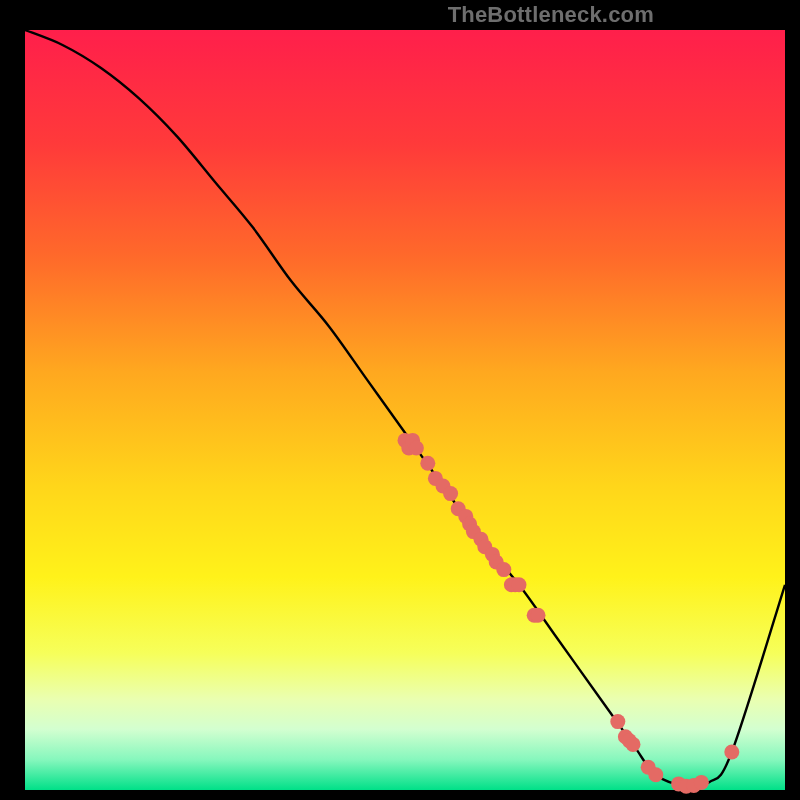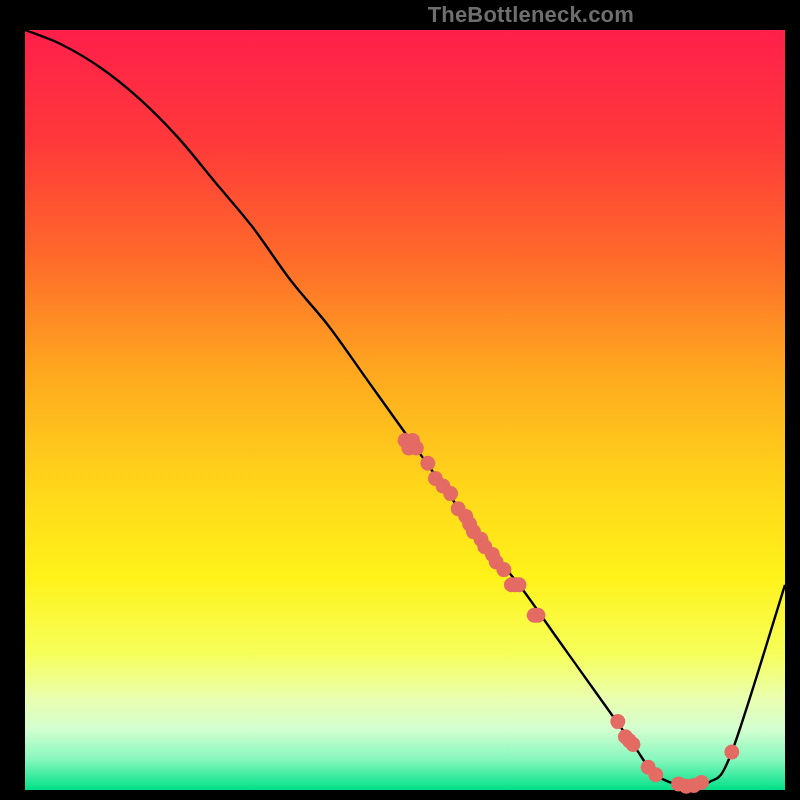--- a/index.html
+++ b/index.html
@@ -8,20 +8,21 @@
     width: 800px;
     height: 800px;
     background: #000;
     font-family: Arial, Helvetica, sans-serif;
     overflow: hidden;
   }
   .frame {
     position: relative;
     width: 648px;
     height: 800px;
+    padding-left: 20px;
   }
   .watermark {
     position: absolute;
     top: 2px;
     right: 14px;
     color: #6e6e6e;
     font-size: 22px;
     font-weight: 600;
     letter-spacing: 0.2px;
     user-select: none;

